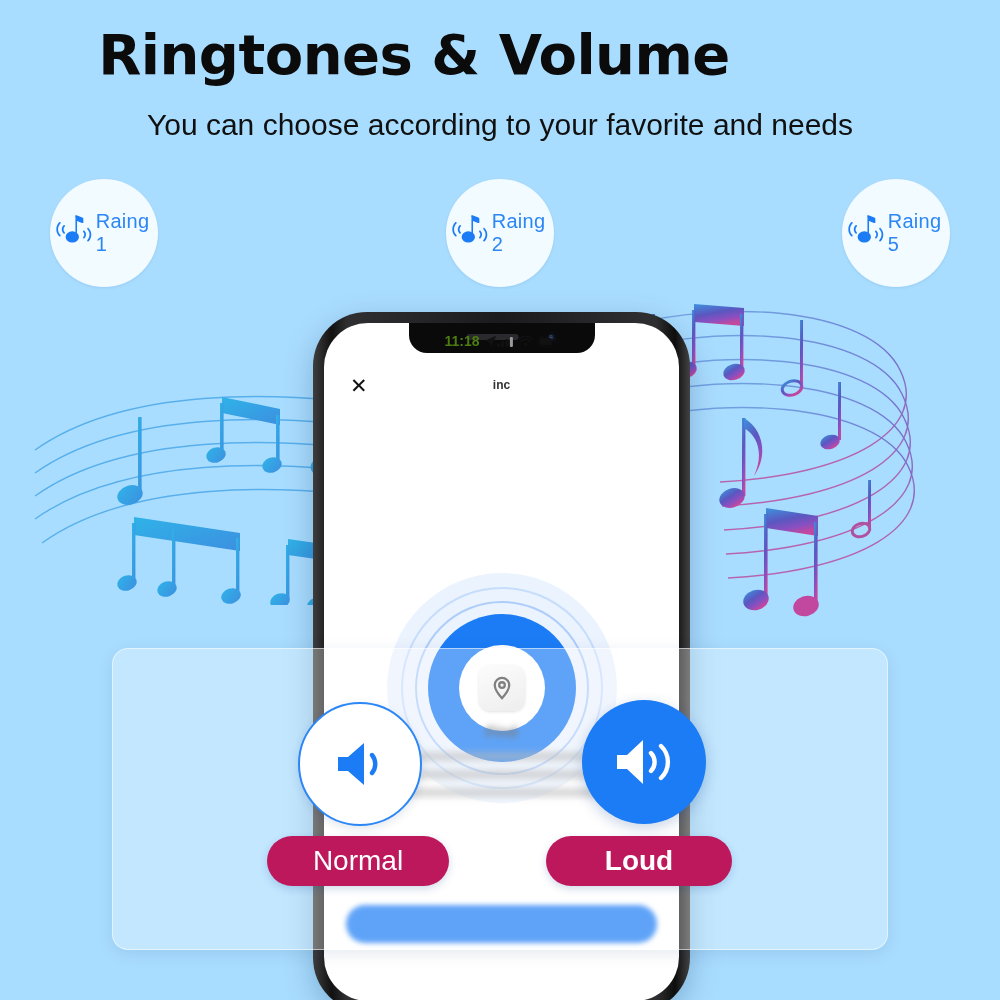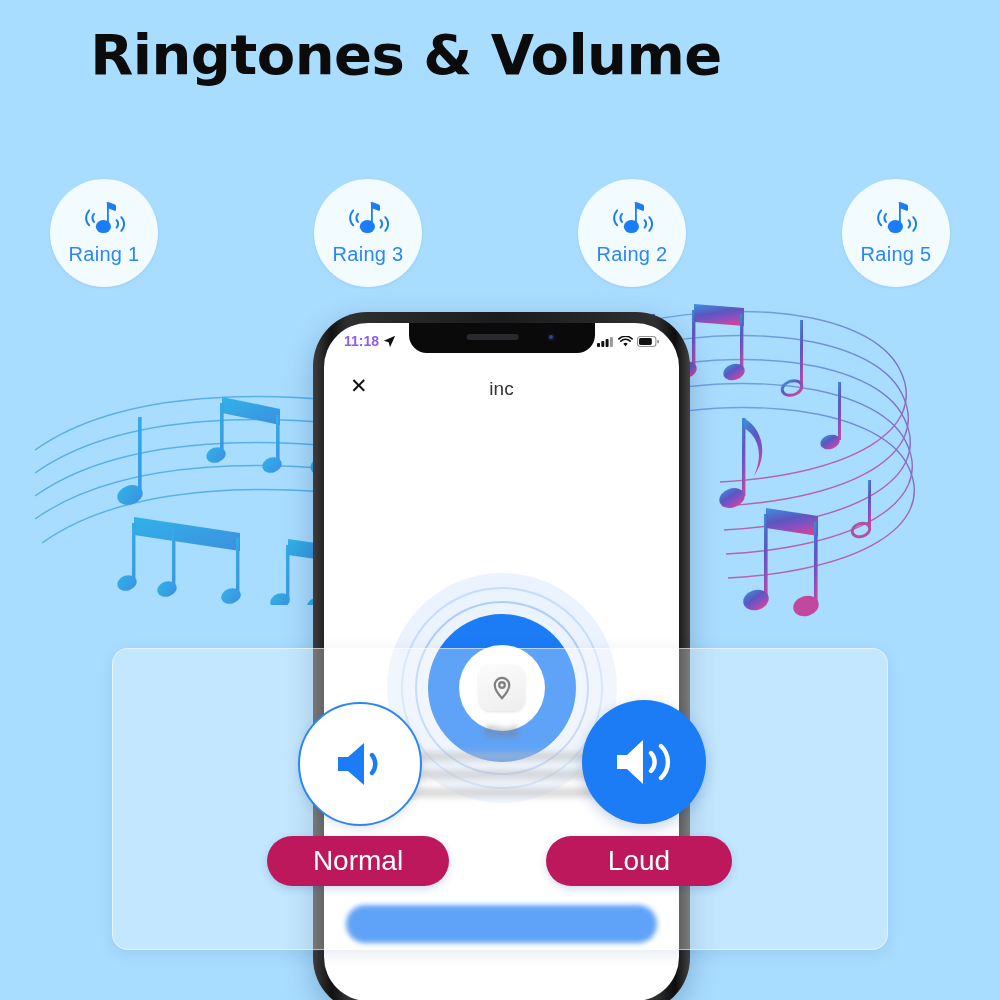--- a/index.html
+++ b/index.html
@@ -9,33 +9,34 @@
     font-family:"Liberation Sans", sans-serif;
     position:relative;
   }
   #stage{position:absolute;inset:0;width:1000px;height:1000px;overflow:hidden;background:#a9ddff;}
 
   
   .title{
     position:absolute;top:22px;left:0;width:812px;text-align:center;
     font-size:56px;font-weight:bold;color:#0b0b0b;letter-spacing:-0.5px;
     font-family:"DejaVu Sans", sans-serif;
+    padding-left:8px;
   }
   .subtitle{
     position:absolute;top:108px;left:0;width:1000px;text-align:center;
     font-size:30px;color:#101010;font-family:"Liberation Sans", sans-serif;
   }
 
   
   .ring-row{position:absolute;top:175px;left:50px;width:900px;height:115px;
             display:flex;justify-content:space-between;align-items:center;}
   .ring-item{
     width:108px;height:108px;border-radius:50%;
     background:#f2fbff;
-    display:flex;flex-direction:column;align-items:center;justify-content:center;
+    display:flex;flex-direction:row;align-items:center;justify-content:center;
     box-shadow:0 1px 3px rgba(0,60,120,.10);
   }
   .ring-ico{width:52px;height:42px;margin-bottom:1px;}
   .ring-label{font-size:20px;color:#2c86f5;letter-spacing:.3px;}
 
   
   .staff{position:absolute;pointer-events:none;}
   .staff-left{left:30px;top:355px;width:560px;height:250px;}
   .staff-right{left:600px;top:300px;width:400px;height:360px;}
 
@@ -55,27 +56,27 @@
     width:186px;height:30px;background:#0a0a0a;
     border-bottom-left-radius:18px;border-bottom-right-radius:18px;
   }
   .speaker{position:absolute;top:11px;left:50%;transform:translateX(-68%);
            width:52px;height:6px;border-radius:3px;background:#2a2a2e;}
   .camera{position:absolute;top:9px;right:38px;width:11px;height:11px;border-radius:50%;
           background:#15151c;box-shadow:inset 0 0 0 2px #0b0b12;}
   .camera:after{content:"";position:absolute;left:3px;top:3px;width:4px;height:4px;
           border-radius:50%;background:#2c4a7a;}
   .status{position:absolute;top:6px;left:0;width:100%;height:24px;
-          display:flex;justify-content:space-between;align-items:center;
-          padding:0 20px;box-sizing:border-box;font-size:14px;font-weight:bold;color:#8b5cf6;}
+          display:flex;justify-content:center;align-items:center;
+          padding:0 20px;box-sizing:border-box;font-size:14px;font-weight:bold;color:#4d7c0f;}
   .st-left{display:flex;align-items:center;gap:4px;}
   .st-right{display:flex;align-items:center;gap:4px;}
   .close-x{position:absolute;top:52px;left:26px;font-size:21px;color:#111;line-height:1;}
   .page-word{position:absolute;top:55px;left:50%;transform:translateX(-50%);
-             font-size:19px;color:#333;filter:blur(.4px);}
+             font-size:12px;color:#333;filter:blur(.4px);font-weight:bold;}
 
   
   .ripple-wrap{position:absolute;left:50%;top:250px;transform:translateX(-50%);
                width:230px;height:230px;}
   .rp{position:absolute;border-radius:50%;left:50%;top:50%;transform:translate(-50%,-50%);}
   .rp1{width:230px;height:230px;background:rgba(36,120,245,.09);}
   .rp2{width:198px;height:198px;border:2px solid rgba(36,120,245,.18);}
   .rp3{width:170px;height:170px;border:2px solid rgba(36,120,245,.30);}
   .rp4{width:148px;height:148px;background:#1b7cf5;}
   .rp5{width:86px;height:86px;background:#fff;}
@@ -111,60 +112,48 @@
   .vol{position:absolute;border-radius:50%;display:flex;align-items:center;justify-content:center;}
   .vol-normal{left:298px;top:702px;width:120px;height:120px;background:#ffffff;
               border:2px solid #2c86f5;box-shadow:0 3px 10px rgba(0,50,110,.12);}
   .vol-loud{left:582px;top:700px;width:124px;height:124px;background:#1b7cf5;
             box-shadow:0 4px 14px rgba(0,60,140,.22);}
 
   .pill{position:absolute;height:50px;border-radius:25px;background:#be185d;
         display:flex;align-items:center;justify-content:center;
         color:#ffffff;font-size:28px;box-shadow:0 3px 8px rgba(0,60,140,.18);}
   .pill-normal{left:267px;top:836px;width:182px;}
-  .pill-loud{left:546px;top:836px;width:186px;}
+  .pill-loud{left:546px;top:836px;width:186px;font-weight:bold;}
 </style>
 </head>
 <body>
 
 <div id="stage">
 
   <div class="title">Ringtones &amp; Volume</div>
+  <div class="subtitle">You can choose according to your favorite and needs</div>
 
   <div class="ring-row">
 
     <div class="ring-item">
       <svg class="ring-ico" viewBox="0 0 52 42">
         <g fill="#1b7cf5">
           <path d="M28.5 3.2c0-.9.9-1.5 1.7-1.2l6.6 2.6c.7.3 1.2 1 1.2 1.8v3.4c0 .8-.8 1.3-1.5 1l-5.7-2.3v16.6c0 .5-.4.9-.9.9s-.9-.4-.9-.9V3.2z"></path>
           <ellipse cx="25.4" cy="26.6" rx="7.6" ry="6.5"></ellipse>
           <path d="M16.8 14.6c.4-.4.4-1 0-1.4-.4-.4-1-.4-1.4 0-2.6 2.6-2.6 6.8 0 9.4.4.4 1 .4 1.4 0 .4-.4.4-1 0-1.4-1.8-1.8-1.8-4.8 0-6.6z"></path>
           <path d="M11.9 11.3c.4-.4.4-1 0-1.4-.4-.4-1-.4-1.4 0-4.4 4.4-4.4 11.6 0 16 .4.4 1 .4 1.4 0 .4-.4.4-1 0-1.4-3.6-3.6-3.6-9.6 0-13.2z"></path>
           <path d="M39.4 22c-.4.4-.4 1 0 1.4.4.4 1 .4 1.4 0 2.6-2.6 2.6-6.8 0-9.4-.4-.4-1-.4-1.4 0-.4.4-.4 1 0 1.4 1.8 1.8 1.8 4.8 0 6.6z" opacity="0"></path>
           <path d="M37.9 26.8c-.4.4-.4 1 0 1.4.4.4 1 .4 1.4 0 2.4-2.4 2.4-6.3 0-8.7-.4-.4-1-.4-1.4 0-.4.4-.4 1 0 1.4 1.6 1.6 1.6 4.3 0 5.9z"></path>
           <path d="M42.6 30.1c-.4.4-.4 1 0 1.4.4.4 1 .4 1.4 0 4.1-4.1 4.1-10.8 0-14.9-.4-.4-1-.4-1.4 0-.4.4-.4 1 0 1.4 3.3 3.3 3.3 8.8 0 12.1z"></path>
         </g>
       </svg>
       <div class="ring-label">Raing 1</div>
     </div>
 
 
-    <div class="ring-item">
-      <svg class="ring-ico" viewBox="0 0 52 42">
-        <g fill="#1b7cf5">
-          <path d="M28.5 3.2c0-.9.9-1.5 1.7-1.2l6.6 2.6c.7.3 1.2 1 1.2 1.8v3.4c0 .8-.8 1.3-1.5 1l-5.7-2.3v16.6c0 .5-.4.9-.9.9s-.9-.4-.9-.9V3.2z"></path>
-          <ellipse cx="25.4" cy="26.6" rx="7.6" ry="6.5"></ellipse>
-          <path d="M16.8 14.6c.4-.4.4-1 0-1.4-.4-.4-1-.4-1.4 0-2.6 2.6-2.6 6.8 0 9.4.4.4 1 .4 1.4 0 .4-.4.4-1 0-1.4-1.8-1.8-1.8-4.8 0-6.6z"></path>
-          <path d="M11.9 11.3c.4-.4.4-1 0-1.4-.4-.4-1-.4-1.4 0-4.4 4.4-4.4 11.6 0 16 .4.4 1 .4 1.4 0 .4-.4.4-1 0-1.4-3.6-3.6-3.6-9.6 0-13.2z"></path>
-          <path d="M37.9 26.8c-.4.4-.4 1 0 1.4.4.4 1 .4 1.4 0 2.4-2.4 2.4-6.3 0-8.7-.4-.4-1-.4-1.4 0-.4.4-.4 1 0 1.4 1.6 1.6 1.6 4.3 0 5.9z"></path>
-          <path d="M42.6 30.1c-.4.4-.4 1 0 1.4.4.4 1 .4 1.4 0 4.1-4.1 4.1-10.8 0-14.9-.4-.4-1-.4-1.4 0-.4.4-.4 1 0 1.4 3.3 3.3 3.3 8.8 0 12.1z"></path>
-        </g>
-      </svg>
-      <div class="ring-label">Raing 3</div>
-    </div>
 
     <div class="ring-item">
       <svg class="ring-ico" viewBox="0 0 52 42">
         <g fill="#1b7cf5">
           <path d="M28.5 3.2c0-.9.9-1.5 1.7-1.2l6.6 2.6c.7.3 1.2 1 1.2 1.8v3.4c0 .8-.8 1.3-1.5 1l-5.7-2.3v16.6c0 .5-.4.9-.9.9s-.9-.4-.9-.9V3.2z"></path>
           <ellipse cx="25.4" cy="26.6" rx="7.6" ry="6.5"></ellipse>
           <path d="M16.8 14.6c.4-.4.4-1 0-1.4-.4-.4-1-.4-1.4 0-2.6 2.6-2.6 6.8 0 9.4.4.4 1 .4 1.4 0 .4-.4.4-1 0-1.4-1.8-1.8-1.8-4.8 0-6.6z"></path>
           <path d="M11.9 11.3c.4-.4.4-1 0-1.4-.4-.4-1-.4-1.4 0-4.4 4.4-4.4 11.6 0 16 .4.4 1 .4 1.4 0 .4-.4.4-1 0-1.4-3.6-3.6-3.6-9.6 0-13.2z"></path>
           <path d="M37.9 26.8c-.4.4-.4 1 0 1.4.4.4 1 .4 1.4 0 2.4-2.4 2.4-6.3 0-8.7-.4-.4-1-.4-1.4 0-.4.4-.4 1 0 1.4 1.6 1.6 1.6 4.3 0 5.9z"></path>
           <path d="M42.6 30.1c-.4.4-.4 1 0 1.4.4.4 1 .4 1.4 0 4.1-4.1 4.1-10.8 0-14.9-.4-.4-1-.4-1.4 0-.4.4-.4 1 0 1.4 3.3 3.3 3.3 8.8 0 12.1z"></path>

